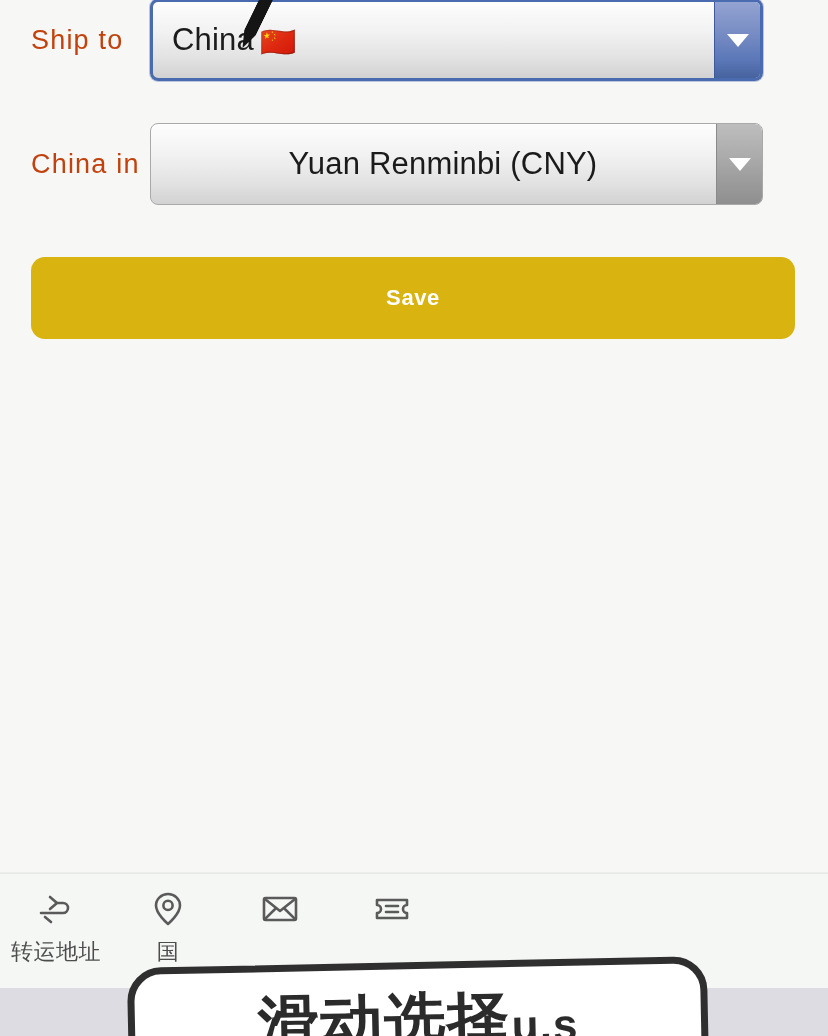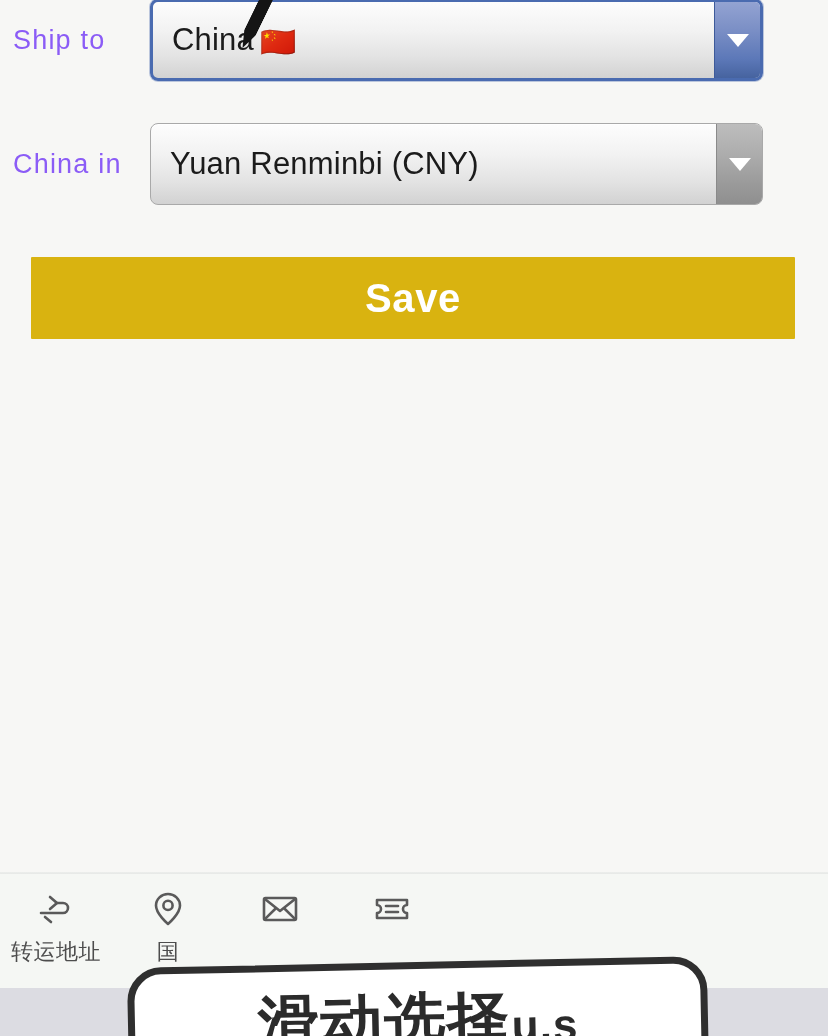--- a/index.html
+++ b/index.html
@@ -26,24 +26,24 @@
     left: 0; right: 0;
     height: 84px;
     display: flex;
     align-items: center;
   }
   .row-ship  { top: -2px; }
   .row-shop  { top: 122px; }
 
   .field-label {
     width: 150px;
-    padding-left: 13px;
+    padding-left: 31px;
     box-sizing: border-box;
     font-size: 27px;
-    color: #8b5cf6;
+    color: #c2410c;
     letter-spacing: 1.2px;
     font-weight: 400;
     white-space: nowrap;
   }
 
   
   .select-wrap {
     position: relative;
     width: 613px;
     height: 82px;
@@ -54,20 +54,21 @@
     display: flex;
     align-items: center;
   }
   .select-wrap.focused {
     border: 3px solid #4a6bb0;
     box-shadow: 0 0 0 1px rgba(74,107,176,.35);
   }
   .select-wrap.plain {
     border: 1px solid #a9a9a9;
     box-shadow: inset 0 1px 0 rgba(255,255,255,.9);
+    text-align: center;
   }
 
   .select-value {
     flex: 1;
     padding-left: 19px;
     font-size: 31px;
     color: #1b1b1b;
     letter-spacing: .2px;
     white-space: nowrap;
     overflow: hidden;
@@ -119,23 +120,23 @@
 
   
   .save-button {
     position: absolute;
     left: 31px;
     top: 257px;
     width: 764px;
     height: 82px;
     background: #d9b310;
     border: none;
-    border-radius: 1px;
+    border-radius: 14px;
     color: #ffffff;
-    font-size: 40px;
+    font-size: 22px;
     font-weight: bold;
     letter-spacing: .6px;
     font-family: inherit;
     cursor: pointer;
   }
 
   
   .toolbar-divider {
     position: absolute;
     left: 0; right: 0;

